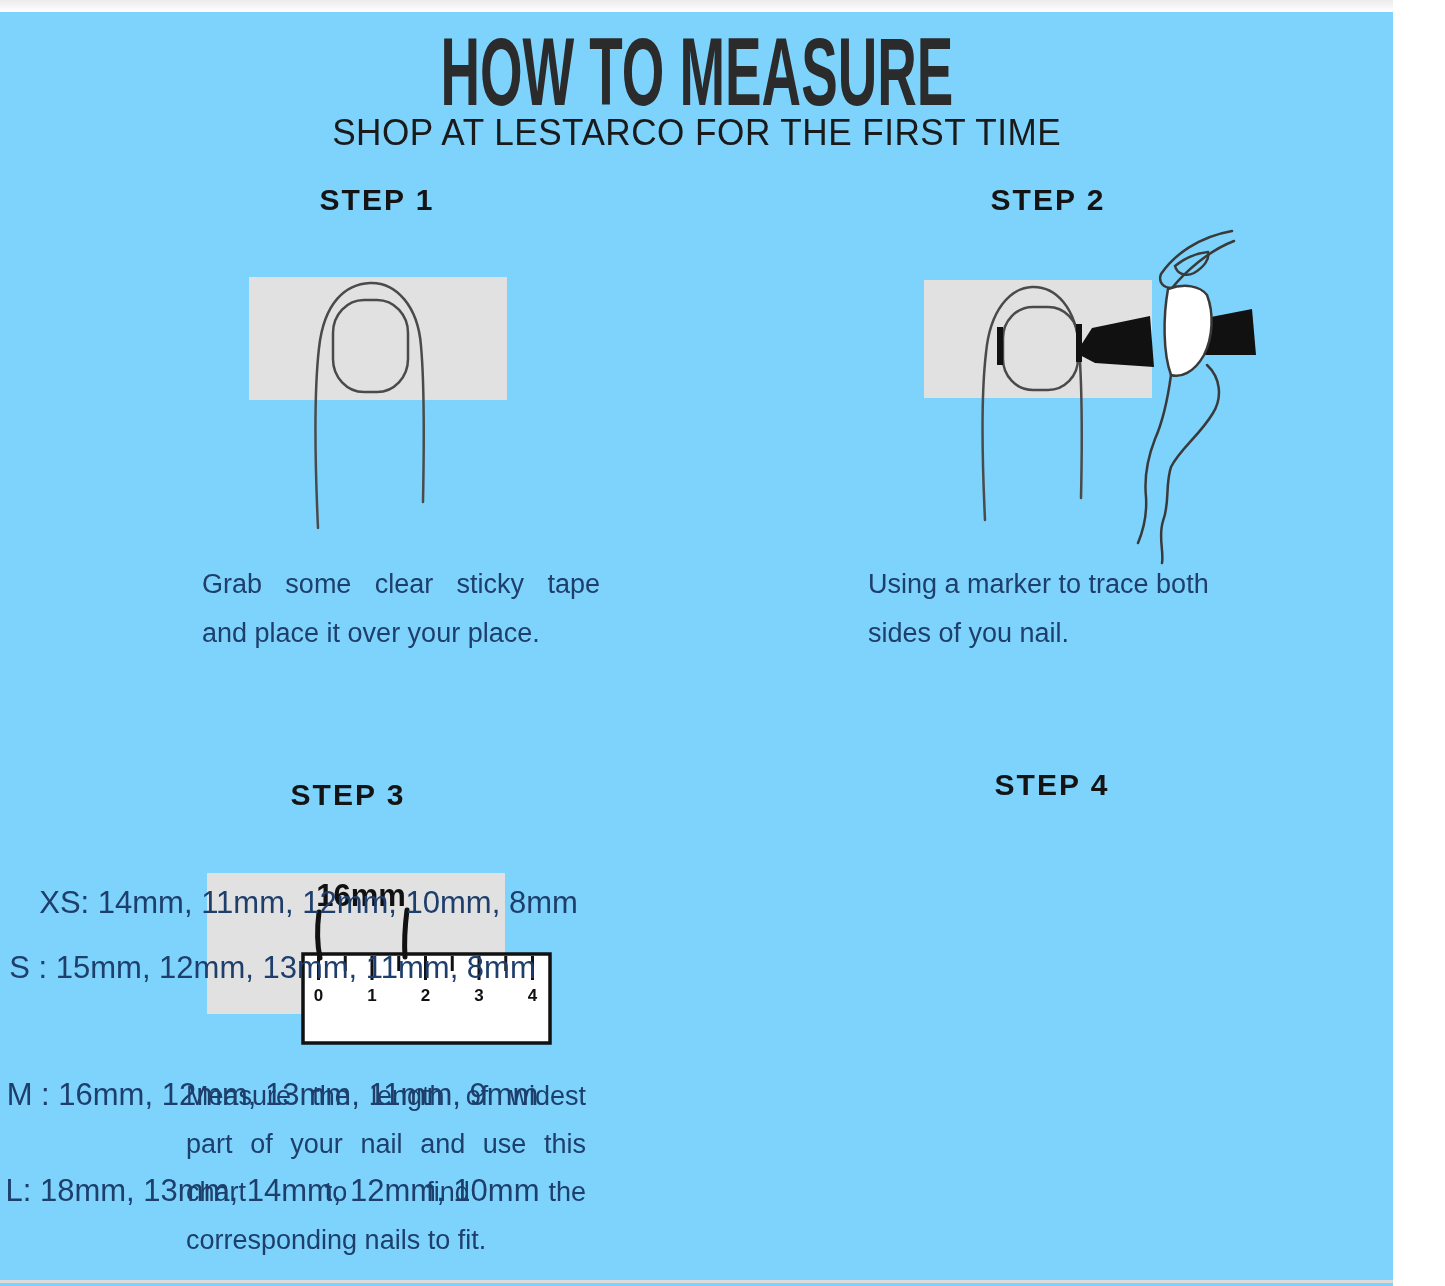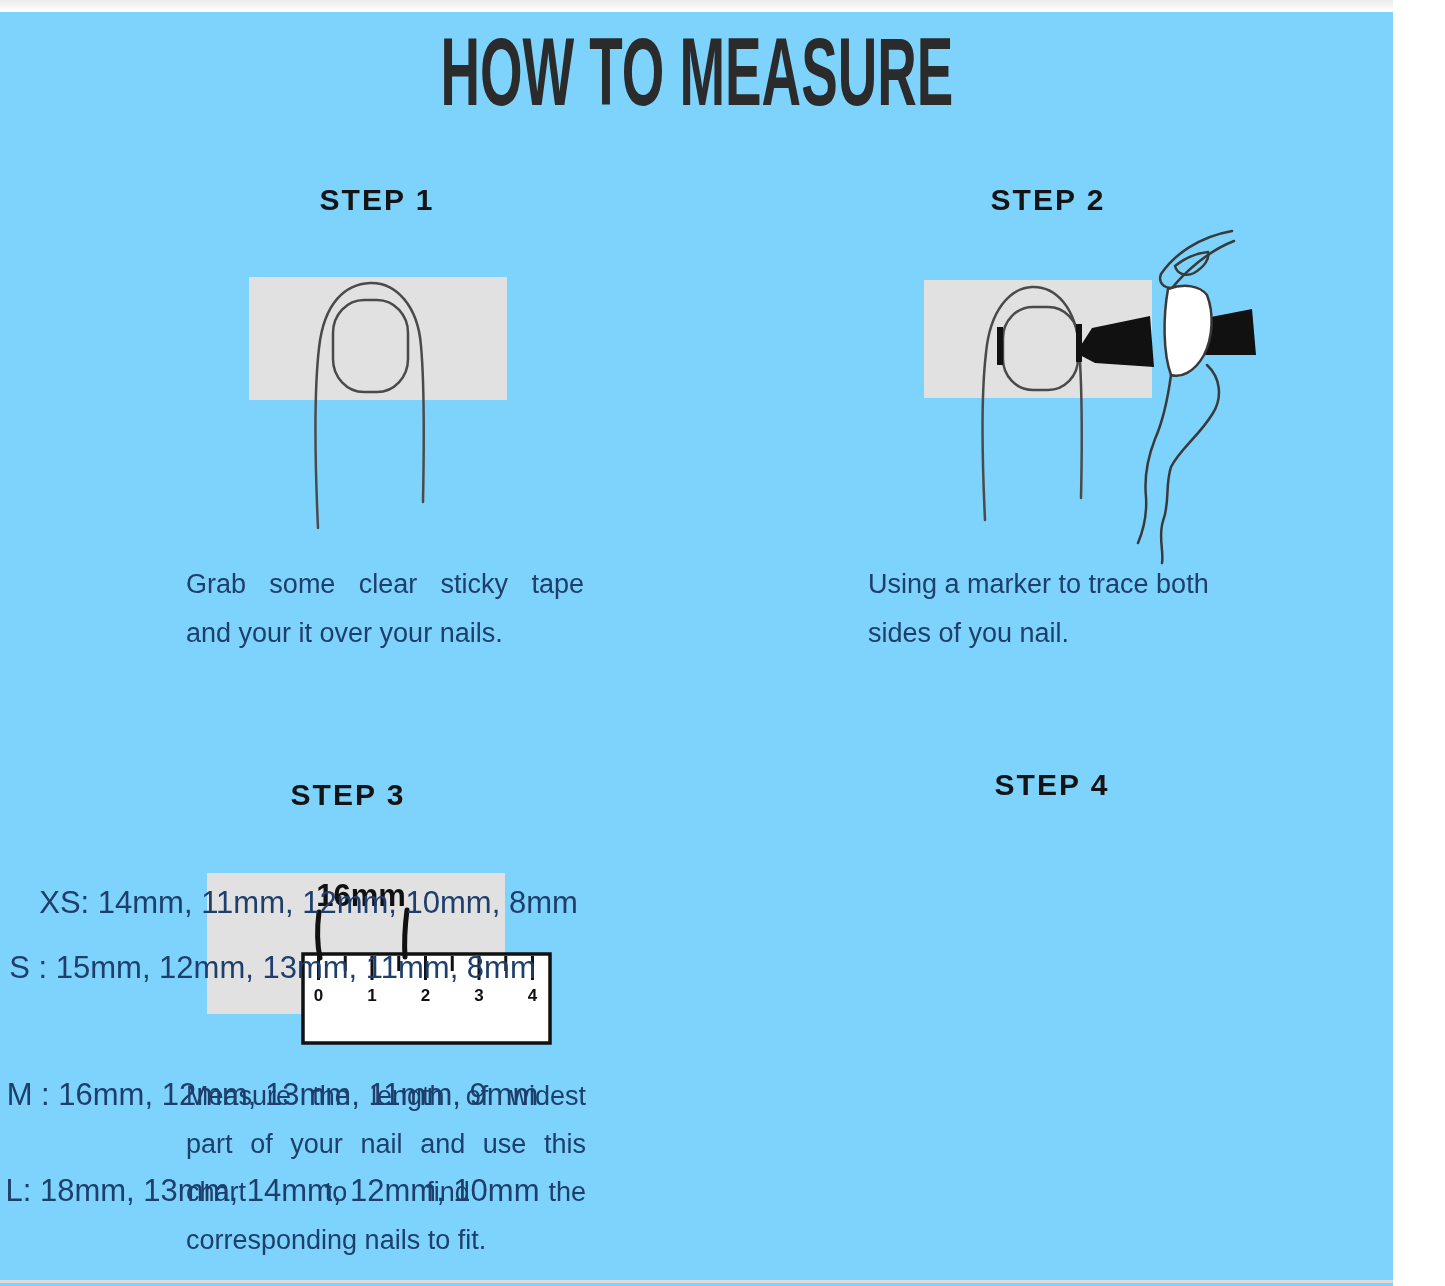--- a/index.html
+++ b/index.html
@@ -28,21 +28,21 @@
   #step2-label{left:938px;top:183px;}
   #step3-label{left:238px;top:778px;}
   #step4-label{left:942px;top:768px;}
 
   .illus{position:absolute;}
   #step1-illus{left:240px;top:230px;}
   #step2-illus{left:880px;top:225px;}
   #step3-illus{left:200px;top:858px;}
 
   .caption{position:absolute;color:var(--navy);font-size:27px;line-height:49px;}
-  #caption1{left:186px;top:560px;width:398px;}
+  #caption1{left:202px;top:560px;width:398px;}
   #caption2{left:868px;top:560px;width:400px;}
   #caption3{left:186px;top:1072px;width:400px;line-height:48px;}
   .jline{text-align:justify;text-align-last:justify;text-justify:inter-word;}
   .lline{text-align:left;}
   .cline{text-align:left;}
   .size-row{position:absolute;width:545px;text-align:center;color:var(--navy);
     font-size:31px;white-space:nowrap;}
   #size-row-0{top:885px;margin-left:36px;}
   #size-row-1{top:950px;}
   #size-row-2{top:1077px;}
@@ -58,20 +58,23 @@
   svg .mm-label{font-family:"Liberation Sans",sans-serif;font-size:31px;font-weight:bold;fill:var(--ink);}
 </style>
 </head>
 <body>
 
 <div class="canvas">
   <div class="top-fade"></div>
 
   <div class="title-wrap">
     <span class="title-inner">HOW TO MEASURE</span>
+  </div>
+  <div class="subtitle-wrap">
+    <span class="subtitle-inner">SHOP AT LESTARCO FOR THE FIRST TIME</span>
   </div>
 
   <div class="step-label" id="step1-label">STEP 1</div>
   <div class="step-label" id="step2-label">STEP 2</div>
   <div class="step-label" id="step3-label">STEP 3</div>
   <div class="step-label" id="step4-label">STEP 4</div>
 
   <svg class="illus" id="step1-illus" width="330" height="330" viewBox="0 0 330 330">
     <rect x="9" y="47" width="258" height="123" fill="var(--tape)"></rect>
     <path class="outline" d="M 78,298 C 75,232 74,162 79,118 C 84,72 106,54 130,53 C 156,52 178,76 181,116 C 185,160 184,222 183,272"></path>
@@ -118,21 +121,21 @@
 
     <text class="ruler-num" x="118.5" y="143" text-anchor="middle">0</text>
     <text class="ruler-num" x="172" y="143" text-anchor="middle">1</text>
     <text class="ruler-num" x="225.5" y="143" text-anchor="middle">2</text>
     <text class="ruler-num" x="279" y="143" text-anchor="middle">3</text>
     <text class="ruler-num" x="332.5" y="143" text-anchor="middle">4</text>
   </svg>
 
   <div class="caption" id="caption1">
     <div class="jline">Grab some clear sticky tape</div>
-    <div class="lline">and your it over your nails.</div>
+    <div class="lline">and place it over your place.</div>
   </div>
   <div class="caption" id="caption2">
     <div class="cline">Using a marker to trace both</div>
     <div class="cline">sides of you nail.</div>
   </div>
   <div class="caption" id="caption3">
     <div class="jline">Measure the length of widest</div>
     <div class="jline">part of your nail and use this</div>
     <div class="jline">chart to find the</div>
     <div class="lline">corresponding nails to fit.</div>

